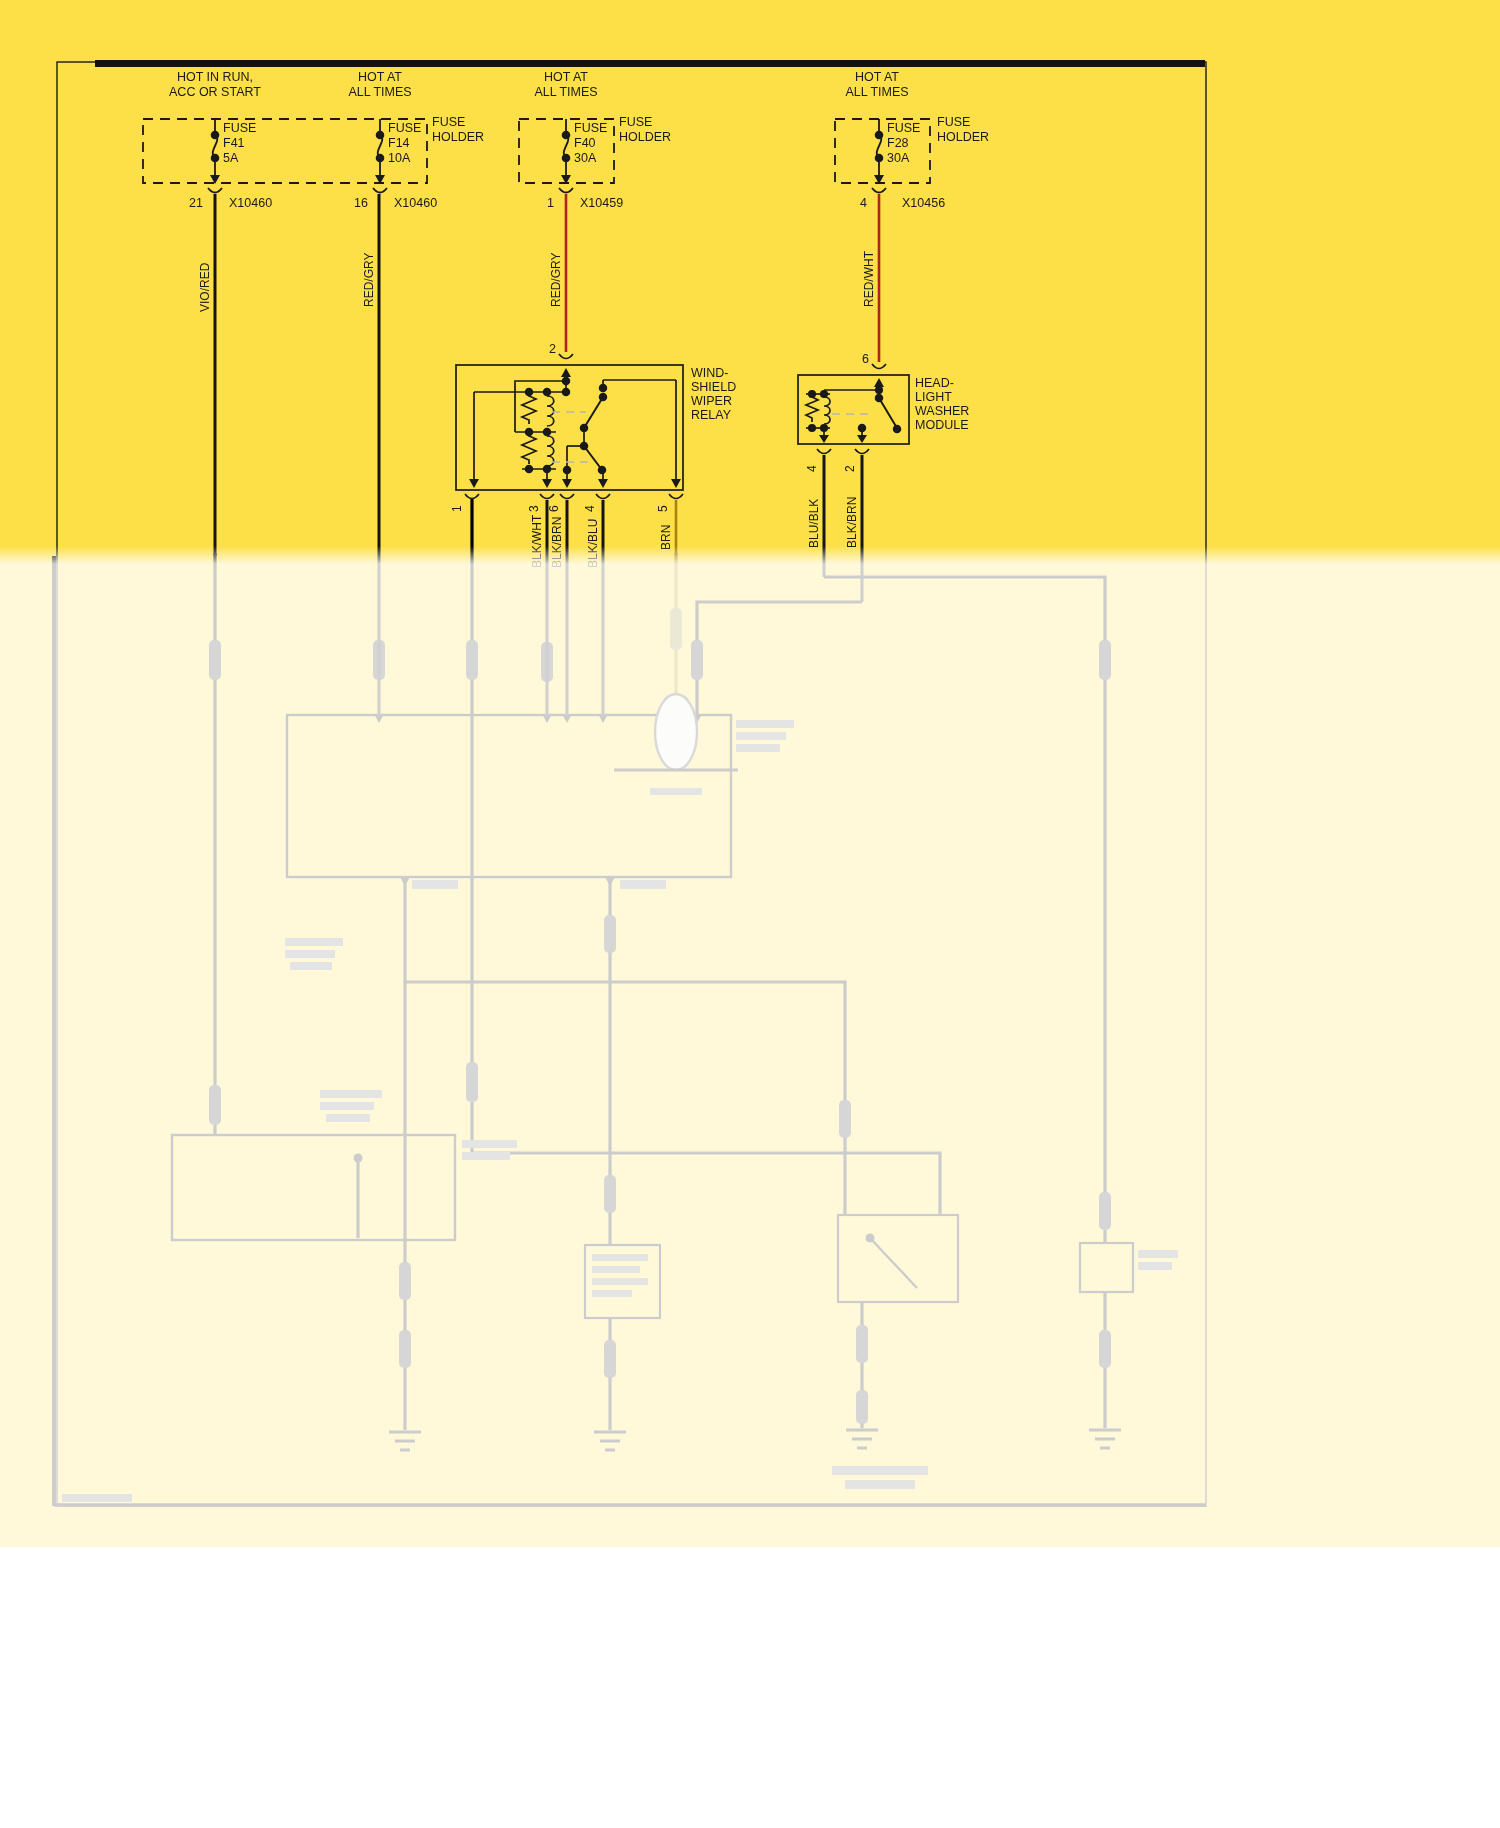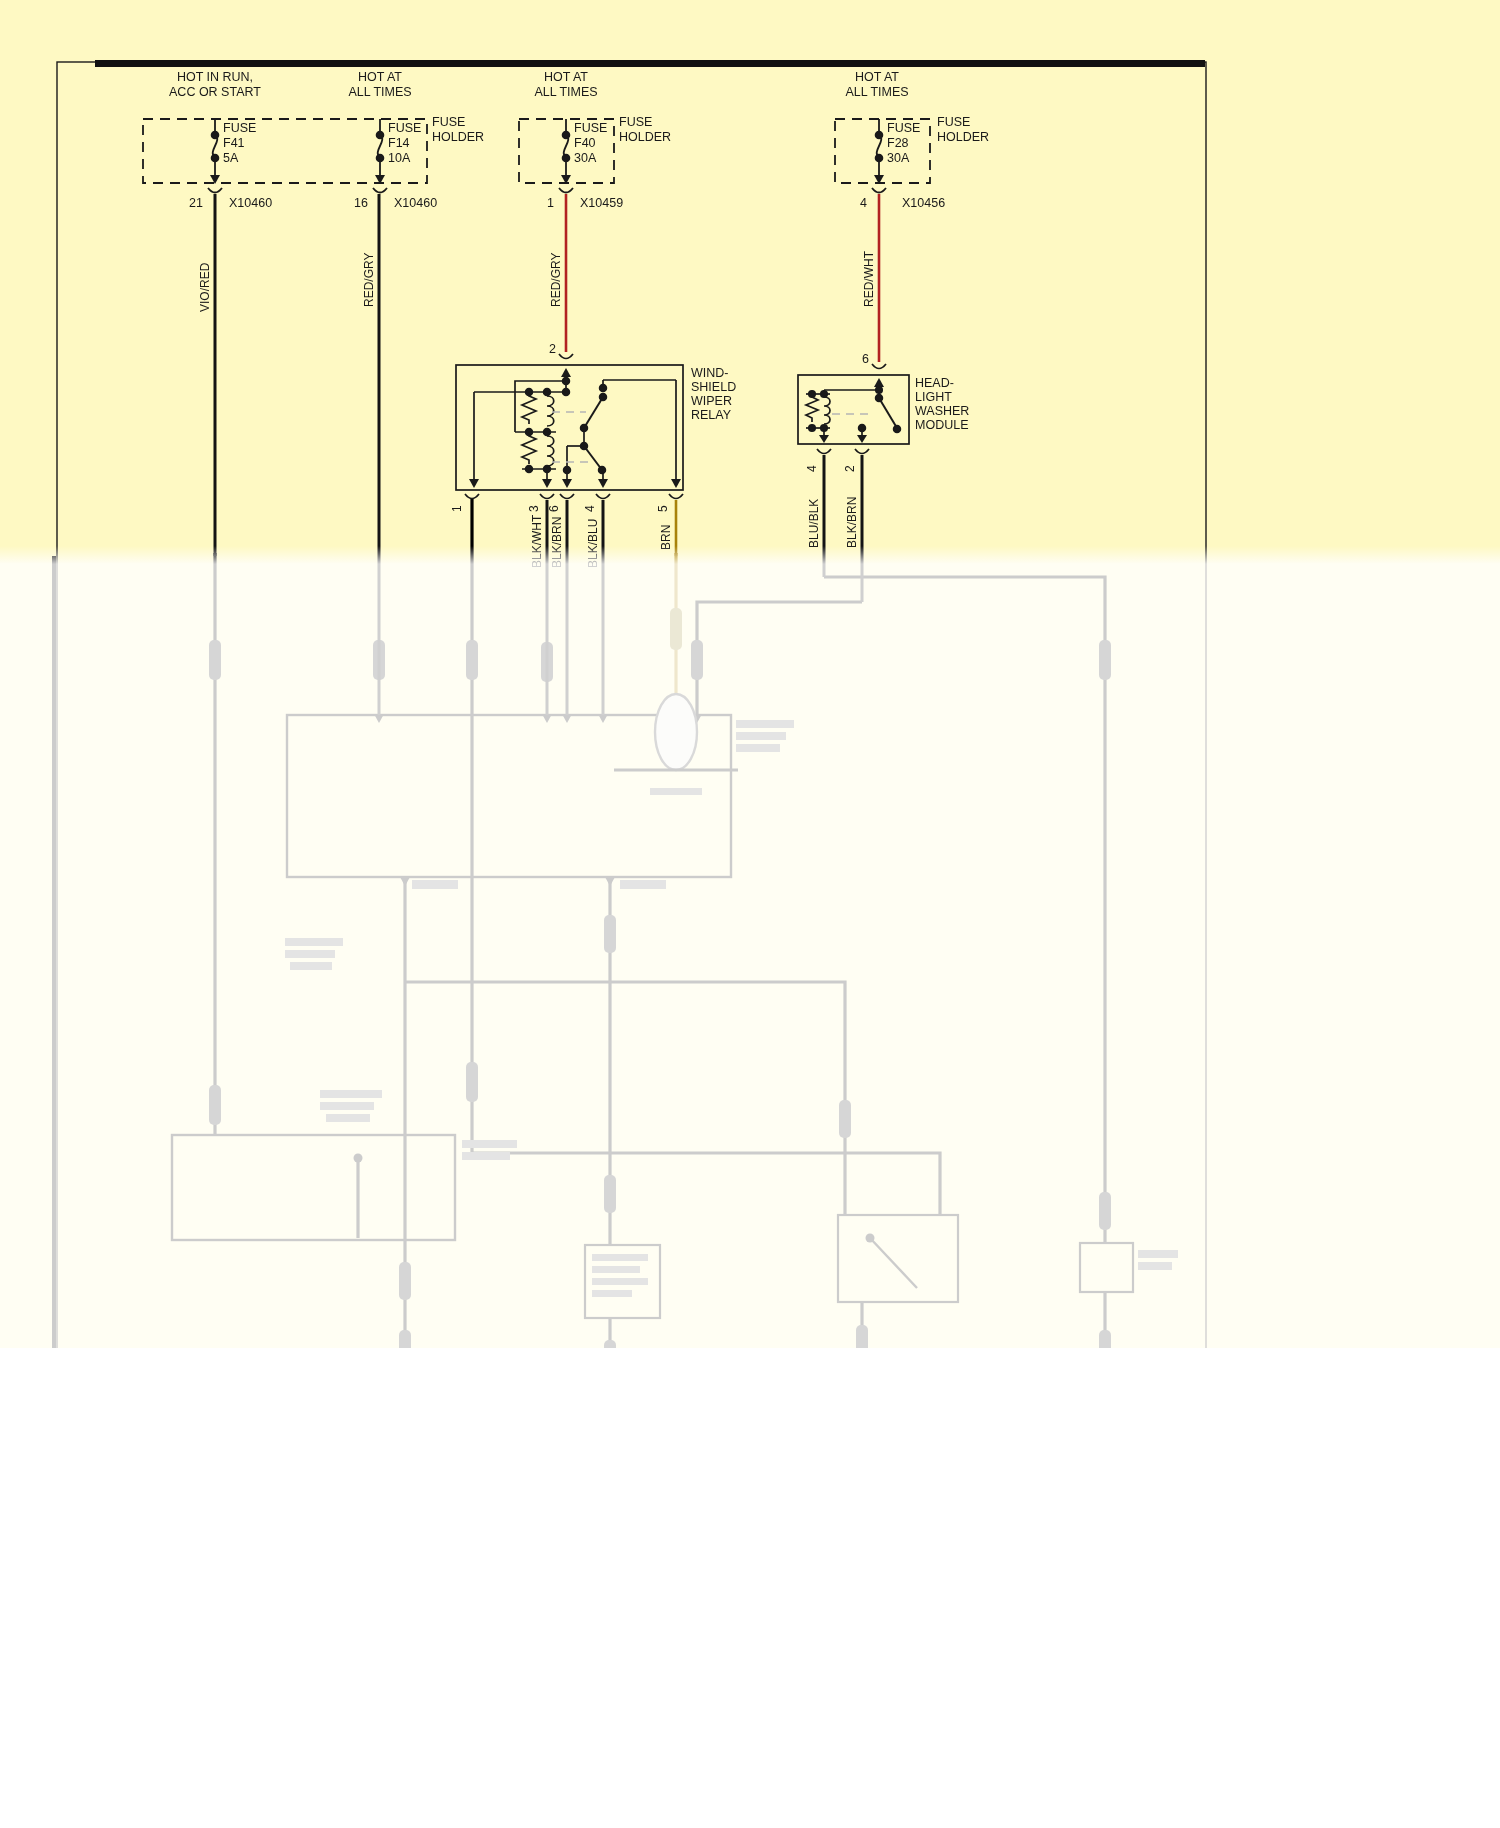--- a/index.html
+++ b/index.html
@@ -1,16 +1,16 @@
 <!DOCTYPE html>
 <html><head>
 <meta charset="utf-8">
 <style>
   html,body{margin:0;padding:0;background:#ffffff;}
-  .stage{position:relative;width:1500px;height:1348px;background:#fef9c3;overflow:hidden;}
+  .stage{position:relative;width:1500px;height:1547px;background:#fde047;overflow:hidden;}
   svg{position:absolute;left:0;top:0;}
   text{font-family:"Liberation Sans", sans-serif;fill:#1a1a1a;}
   .t{font-size:12.5px;}
   .vt{font-size:12px;}
 </style>
 </head>
 <body>
 
 <div class="stage">
 <svg width="1500" height="1828" viewBox="0 0 1500 1828">

